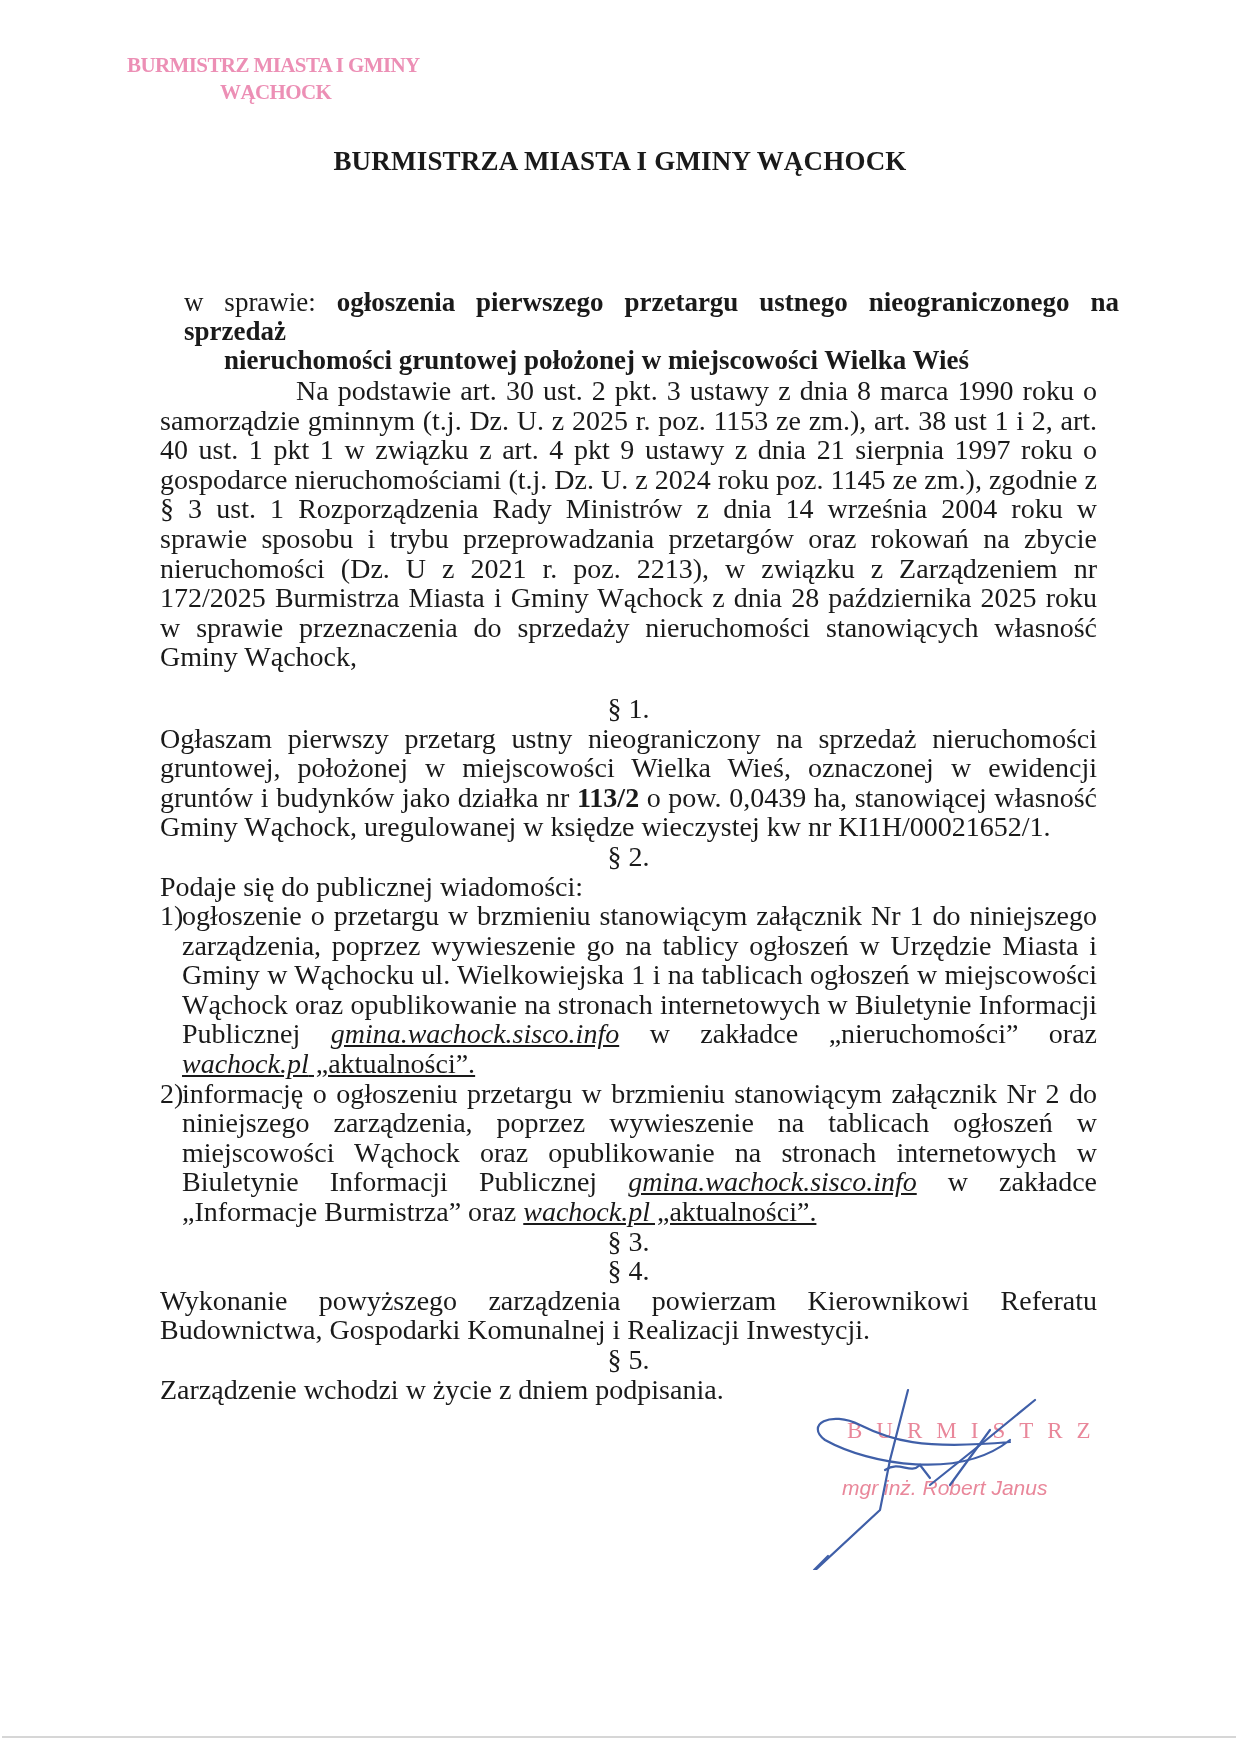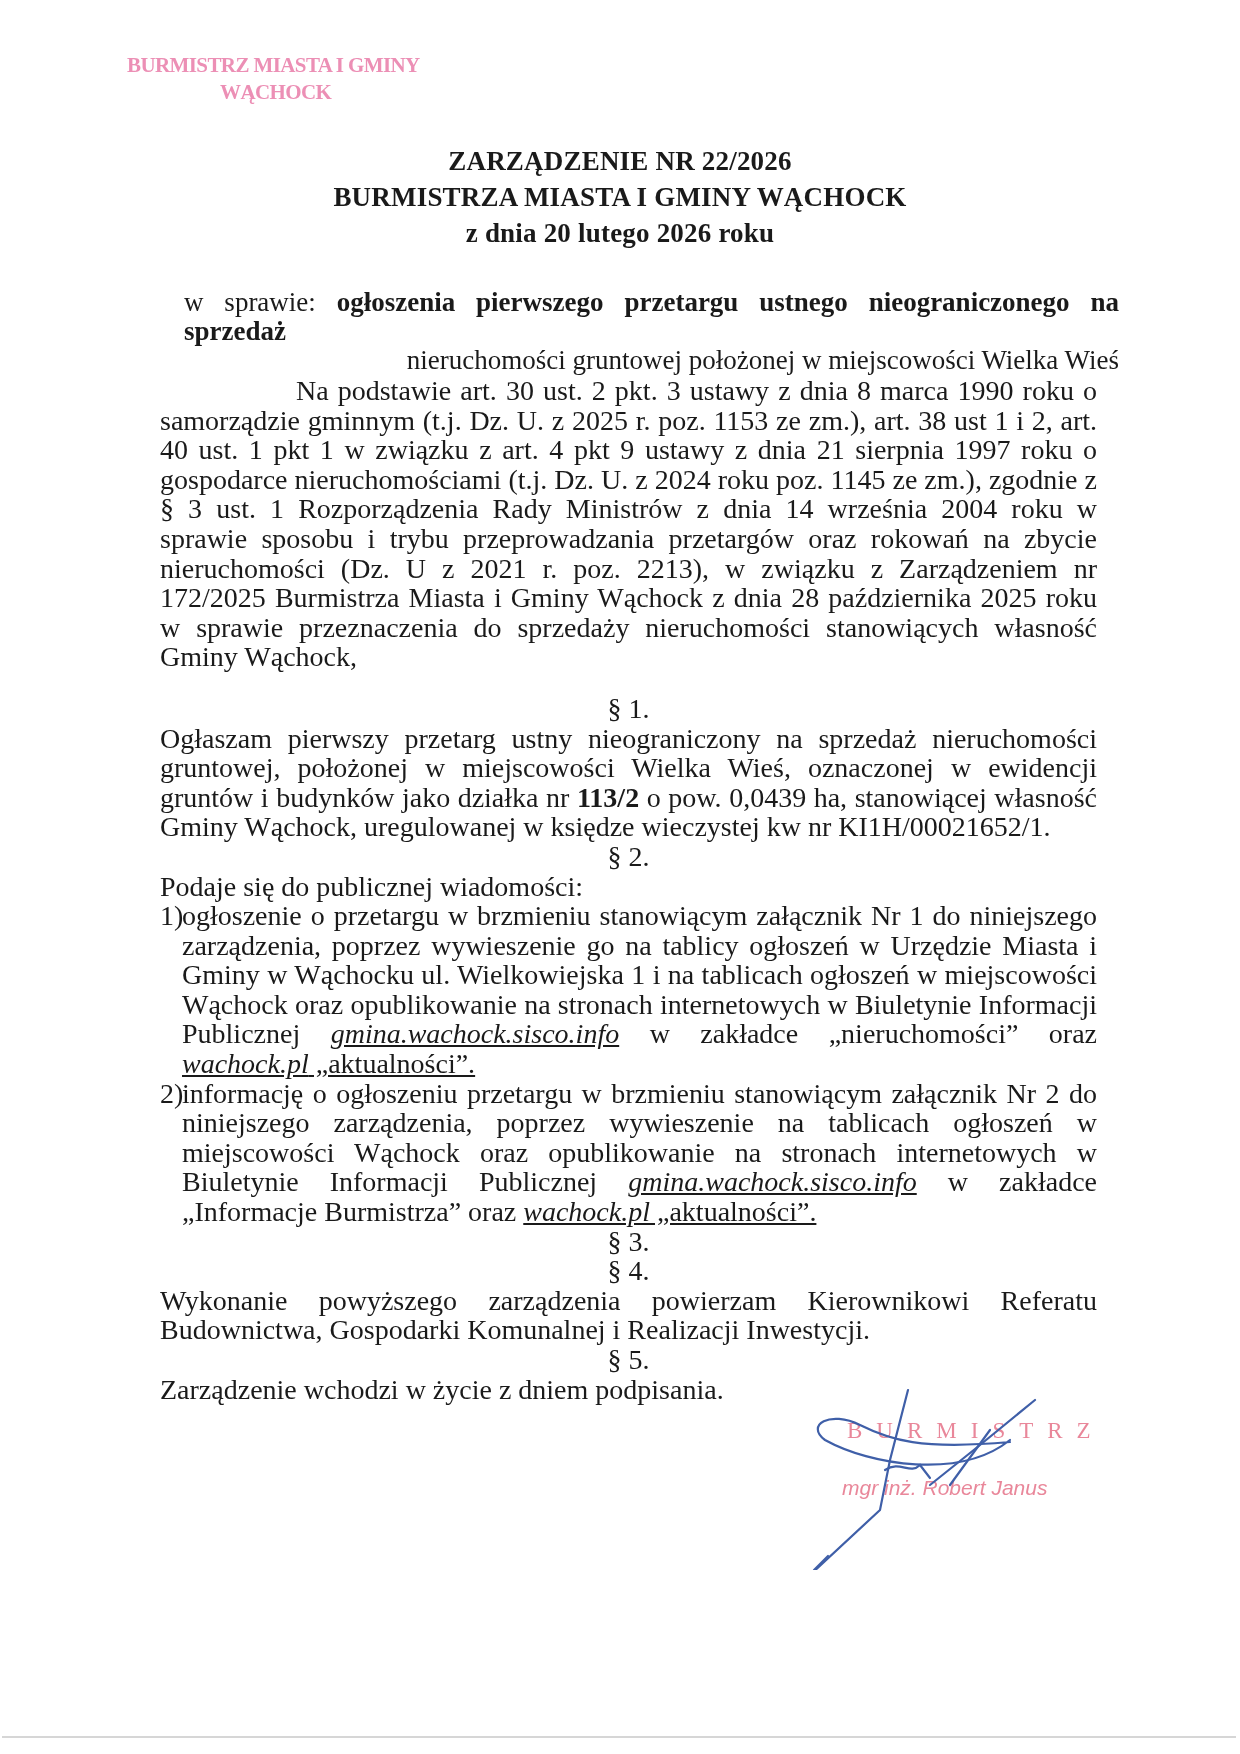--- a/index.html
+++ b/index.html
@@ -21,21 +21,21 @@
     }
     .title-block div { display: block; }
 
     .subject {
       position: absolute; left: 160px; top: 288px; width: 935px; font-size: 27px; line-height: 29px;
       text-align: justify;
       margin-left: 24px;
     }
     .subject .lead { font-weight: normal; }
     .subject .bold { font-weight: bold; }
-    .subject .line2 { display: block; text-align: right; font-weight: normal; padding-left: 40px; }
+    .subject .line2 { display: block; text-align: left; font-weight: bold; padding-left: 40px; }
 
     .body {
       position: absolute; left: 160px; top: 376px; width: 937px;
       font-size: 28px; line-height: 29.6px;
     }
     .par { text-align: justify; margin: 0; }
     .indent { text-indent: 136px; }
     .center { text-align: center; }
     .bold { font-weight: bold; }
     .section { text-align: center; margin: 6px 0 0 0; }
@@ -64,23 +64,21 @@
   </style>
 </head>
 <body>
 
 <div class="stamp-top">
   <span class="l1">BURMISTRZ MIASTA I GMINY</span>
   <span class="l2">WĄCHOCK</span>
 </div>
 
 <div class="title-block">
-  <div>ZARZĄDZENIE NR 22/2026</div>
   <div>BURMISTRZA MIASTA I GMINY WĄCHOCK</div>
-  <div>z dnia 20 lutego 2026 roku</div>
 </div>
 
 <div class="subject">
   <span class="lead">w sprawie:</span>
   <span class="bold">ogłoszenia pierwszego przetargu ustnego nieograniczonego na sprzedaż</span>
   <span class="line2">nieruchomości gruntowej położonej w miejscowości Wielka Wieś</span>
 </div>
 
 <div class="body">
   <p class="par indent">Na podstawie art. 30 ust. 2 pkt. 3 ustawy z dnia 8 marca 1990 roku o samorządzie gminnym (t.j. Dz. U. z 2025 r. poz. 1153 ze zm.), art. 38 ust 1 i 2, art. 40 ust. 1 pkt 1 w związku z art. 4 pkt 9 ustawy z dnia 21 sierpnia 1997 roku o gospodarce nieruchomościami (t.j. Dz. U. z 2024 roku poz. 1145 ze zm.), zgodnie z § 3 ust. 1 Rozporządzenia Rady Ministrów z dnia 14 września 2004 roku w sprawie sposobu i trybu przeprowadzania przetargów oraz rokowań na zbycie nieruchomości (Dz. U z 2021 r. poz. 2213), w związku z Zarządzeniem nr 172/2025 Burmistrza Miasta i Gminy Wąchock z dnia 28 października 2025 roku w sprawie przeznaczenia do sprzedaży nieruchomości stanowiących własność Gminy Wąchock,</p>

